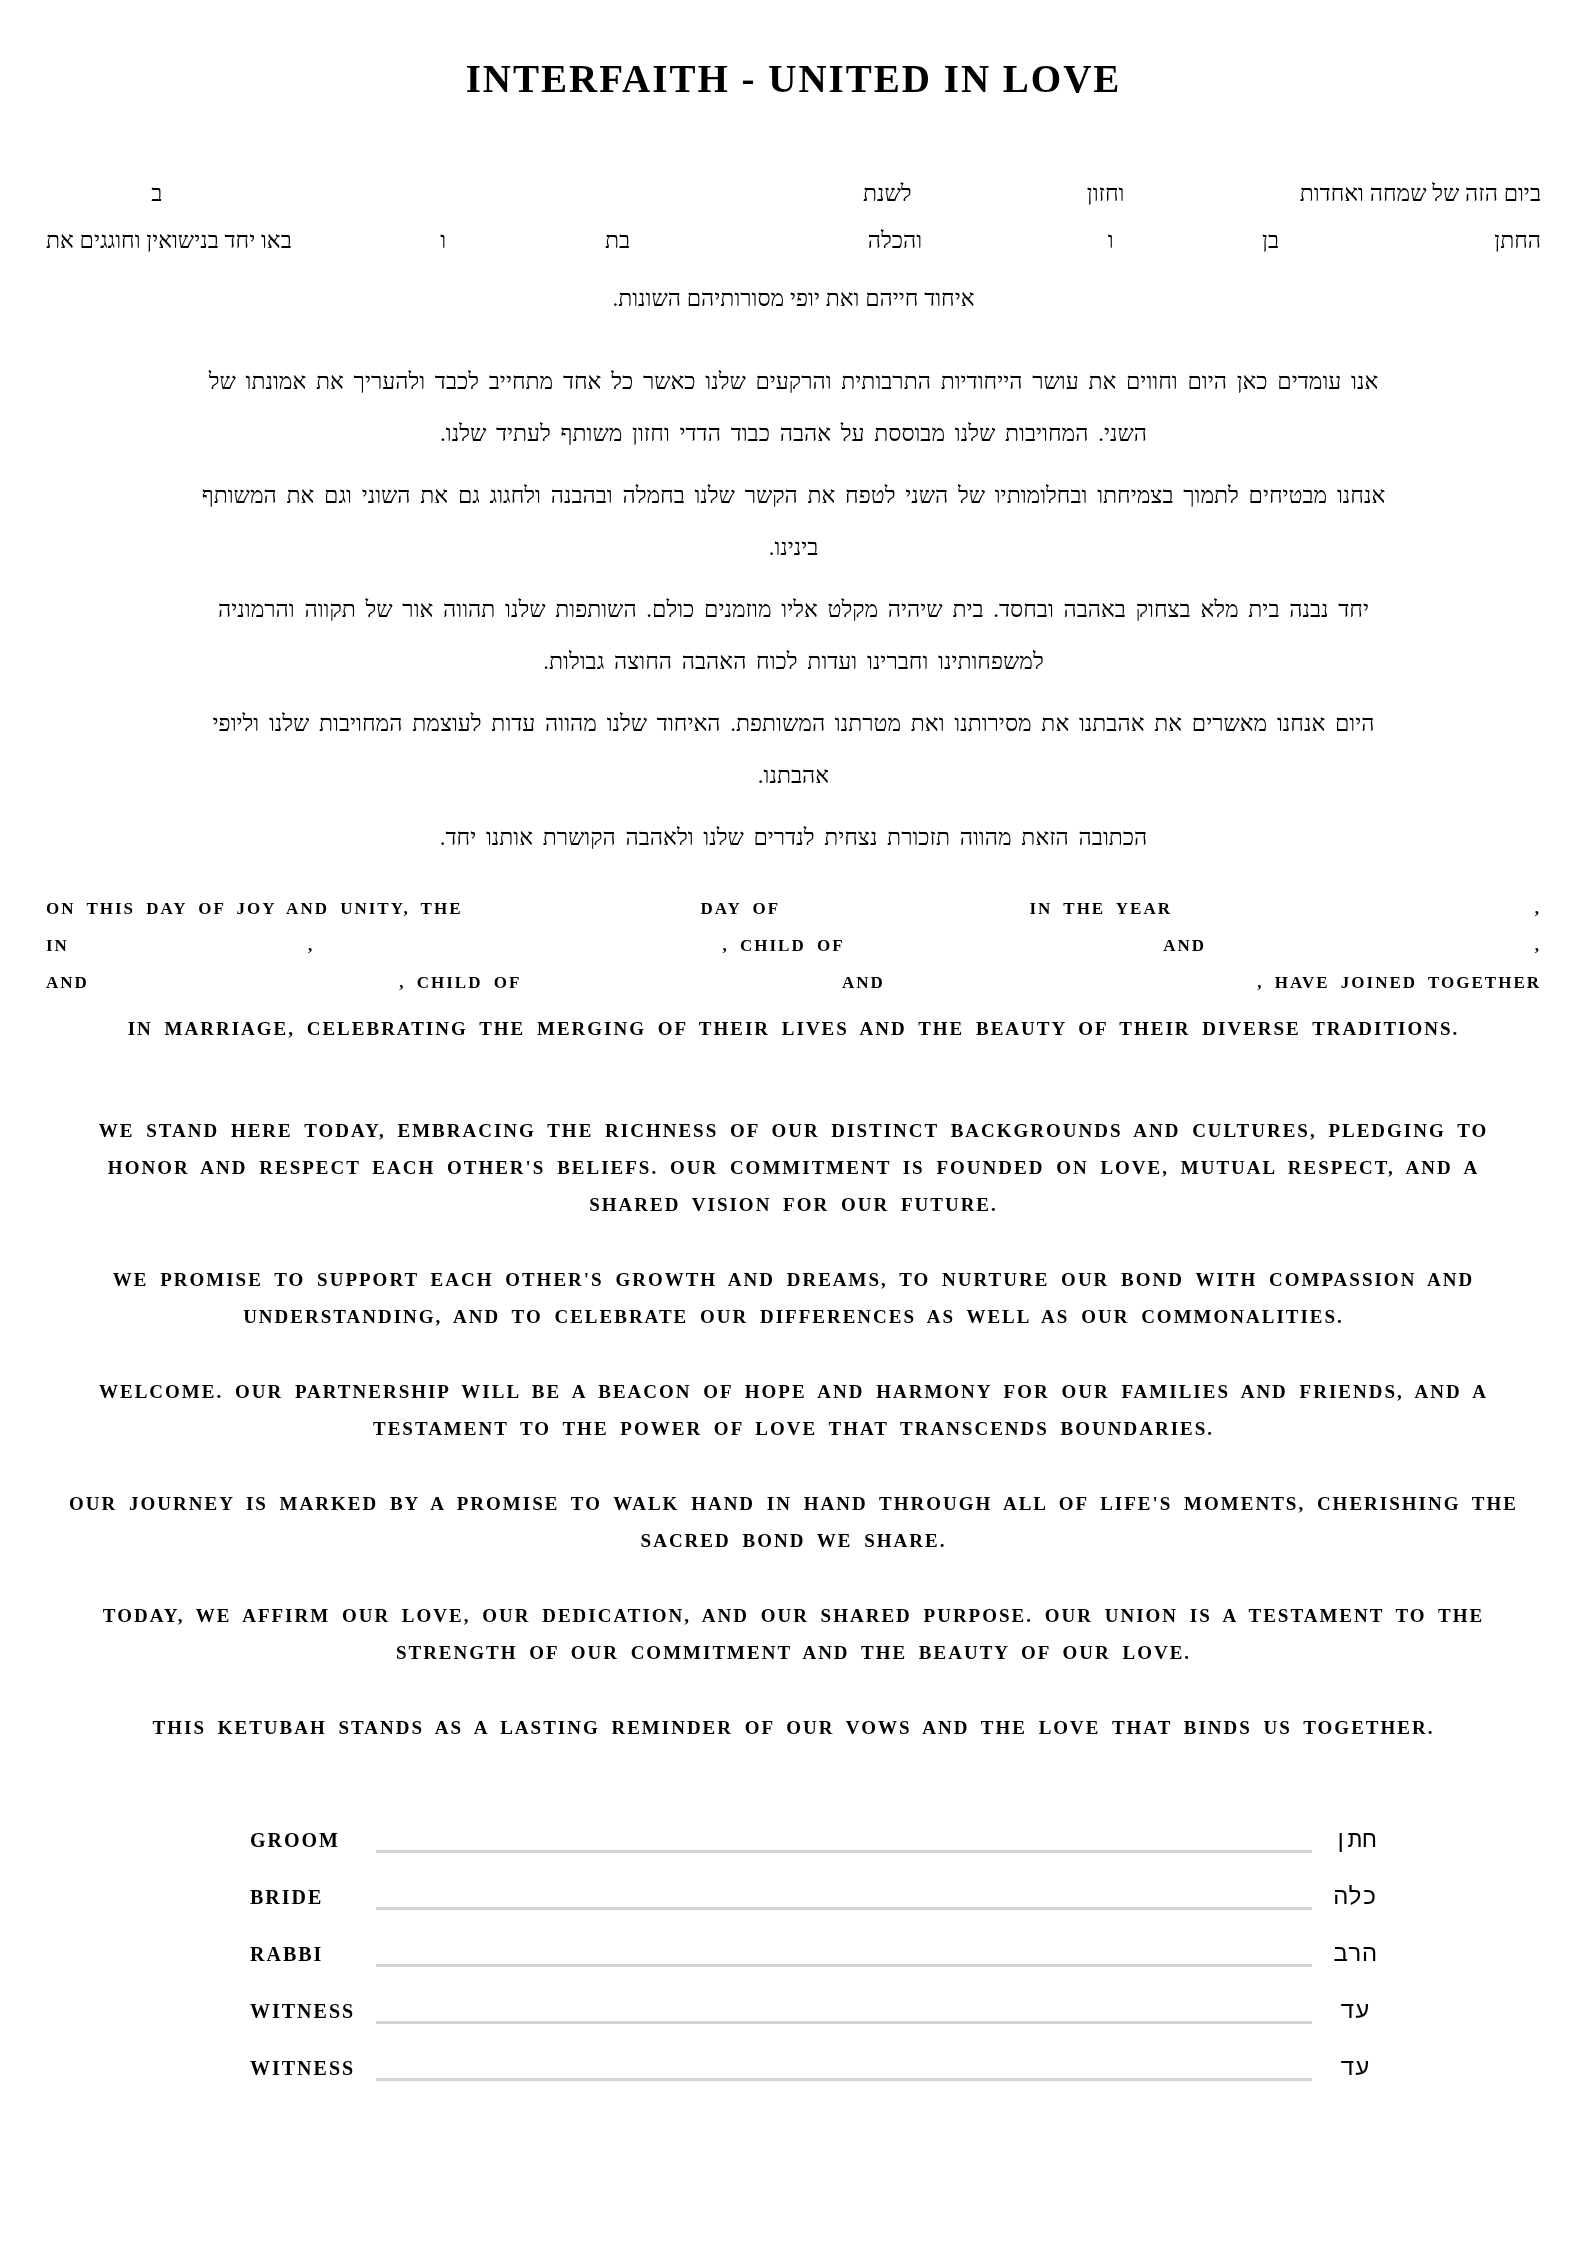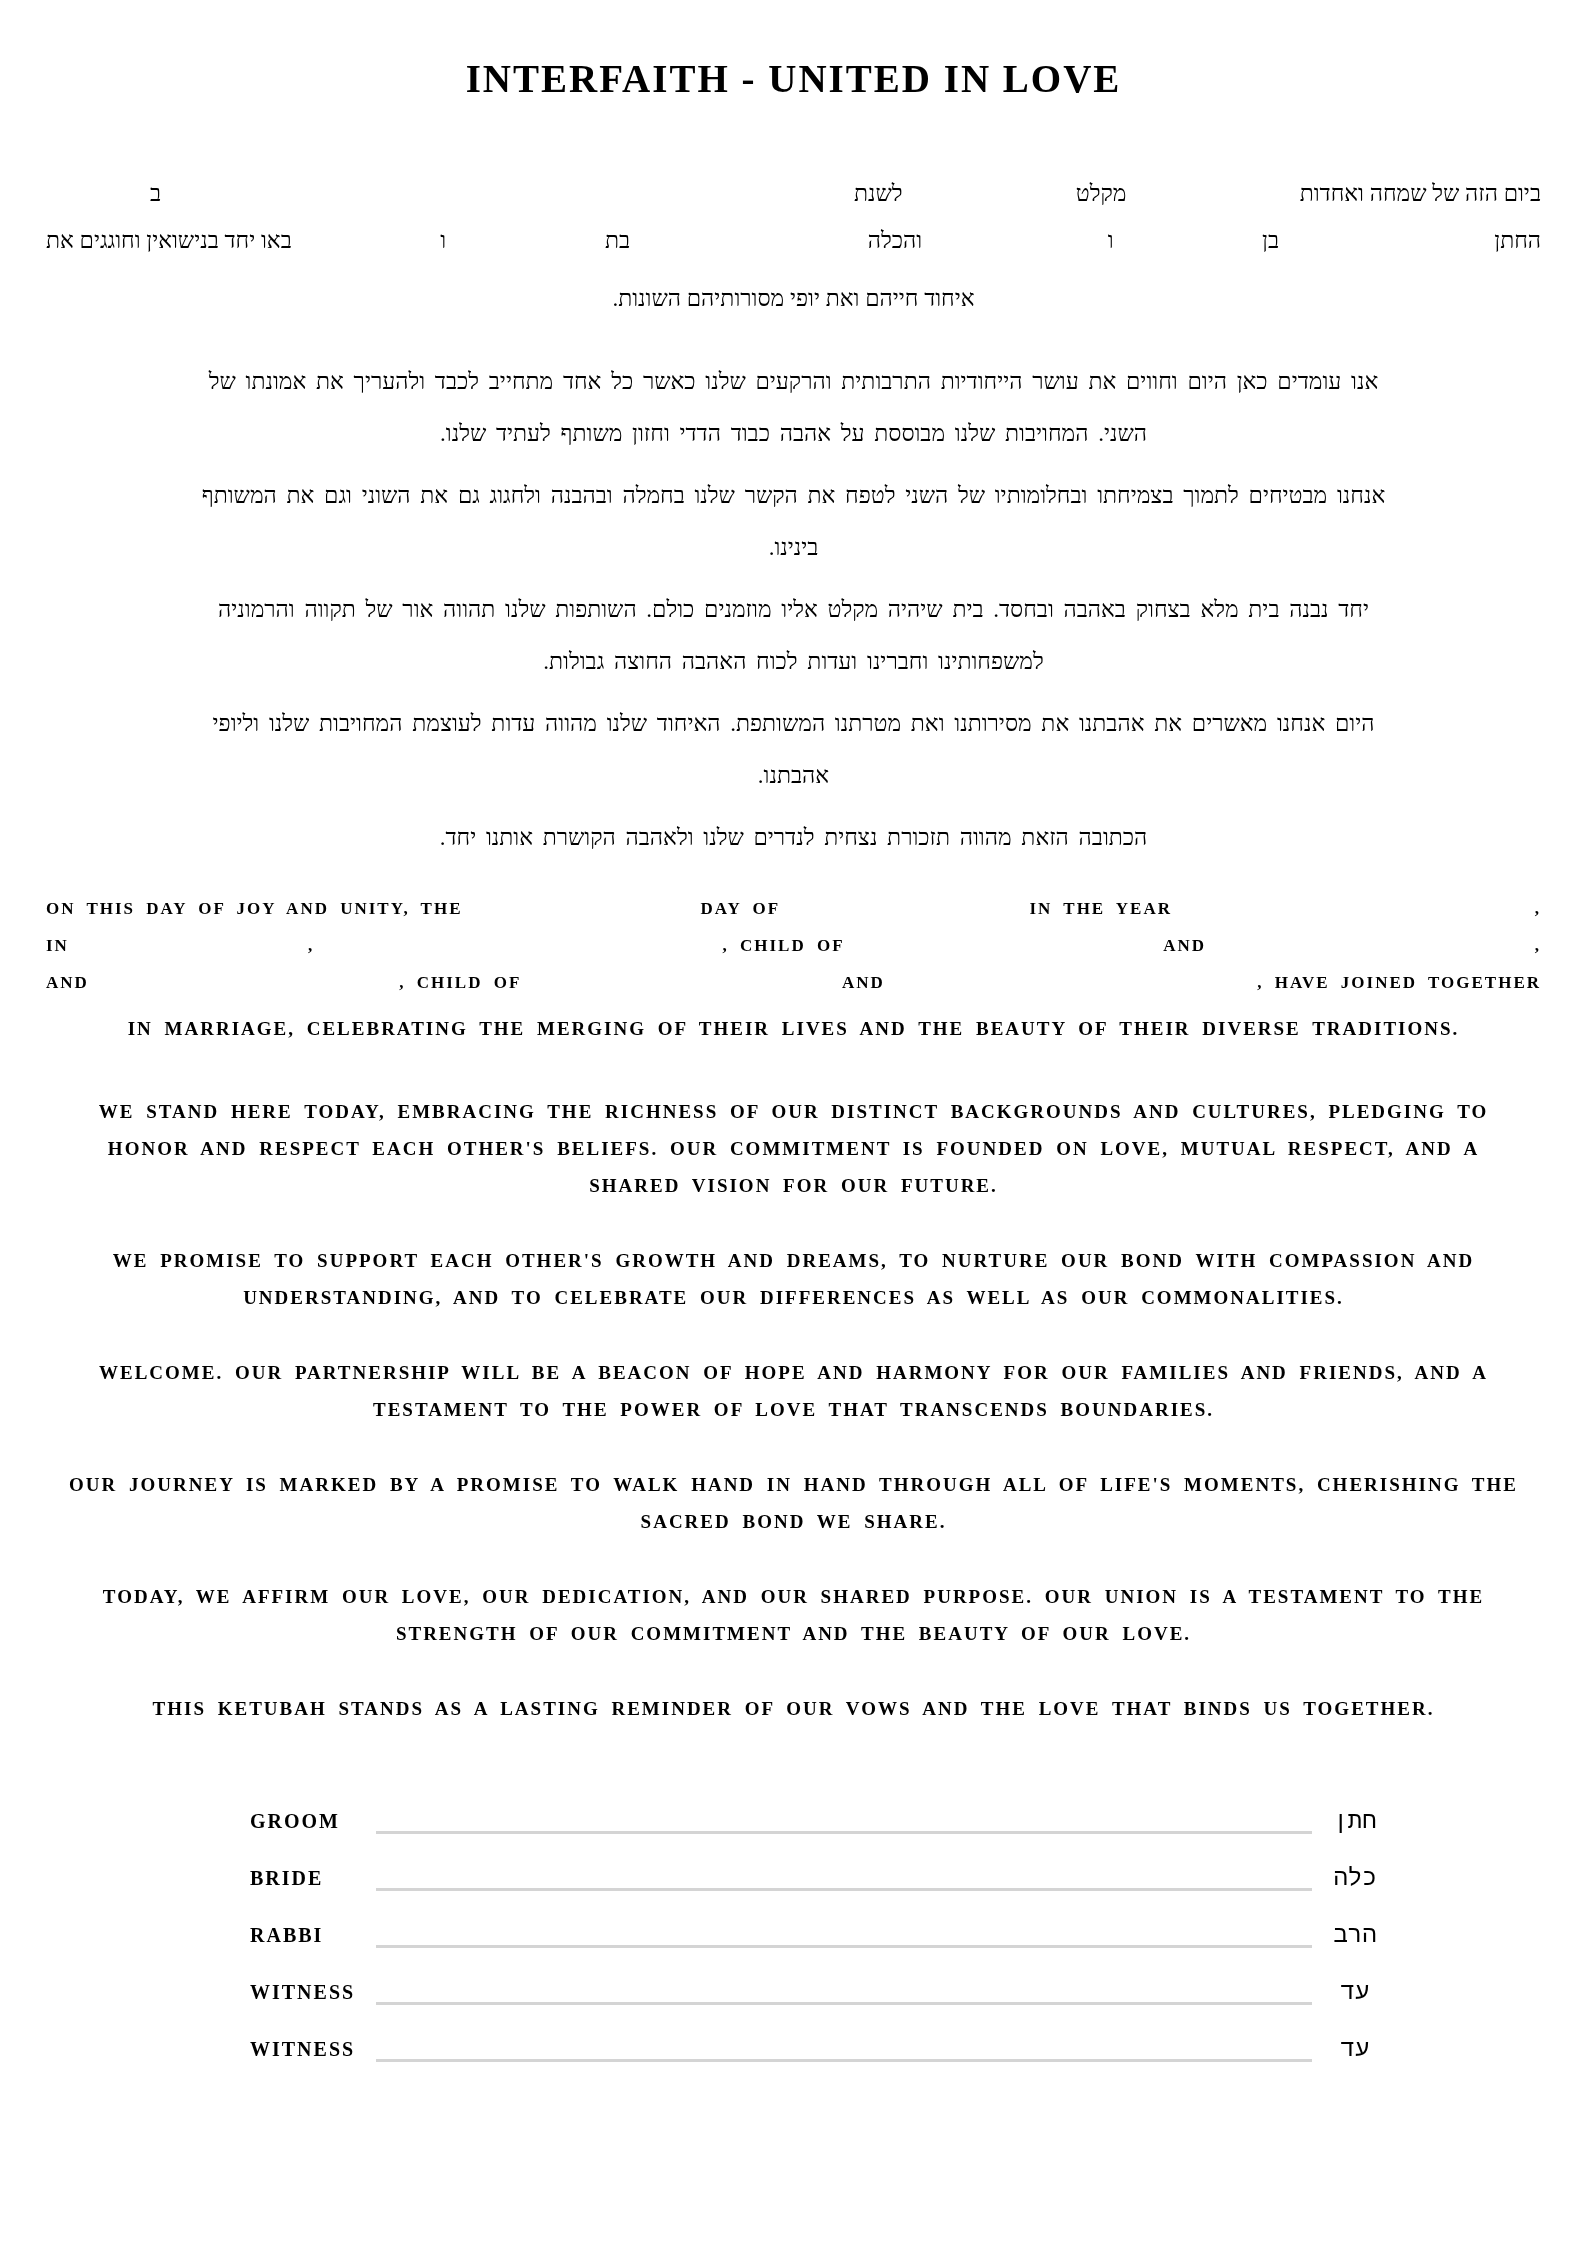--- a/index.html
+++ b/index.html
@@ -22,40 +22,40 @@
   .heb-center{text-align:center;font-size:23px;line-height:48px}
   .blank{display:inline-block;align-self:flex-end;height:1px}
   .heb-pars{margin-top:33px}
   .heb-par{margin:0 46px 10px;text-align:center;font-size:23px;line-height:52px;word-spacing:4px}
   .heb-par div{white-space:nowrap}
   
   .eng{font-weight:bold;letter-spacing:2px;font-family:"Liberation Serif",serif}
   .eng-fill{margin:35px 46px 0}
   .eng-fill .fill-row{font-size:17px;height:37px;word-spacing:5px}
   .eng-center{text-align:center;font-size:19px;line-height:37px;word-spacing:5px;white-space:nowrap}
-  .eng-pars{margin-top:46px}
+  .eng-pars{margin-top:65px}
   .eng-par{margin:0 46px 38px;text-align:center;font-size:19px;line-height:37px;word-spacing:5px}
   .eng-par div{white-space:nowrap}
   
   .sig{margin:81px 205px 0 250px}
   .sig-row{display:flex;align-items:baseline;margin-bottom:27px;height:30px}
   .sig-en{font-size:20px;font-weight:bold;letter-spacing:2px;min-width:112px;font-family:"Liberation Serif",serif}
   .sig-line{flex:1;height:3px;background:#d4d4d4;align-self:flex-end;margin:0 16px 4px 14px}
   .sig-he{font-size:24px;direction:rtl;min-width:54px;text-align:center;font-family:Liberation Mono, monospace}
 </style>
 </head>
 <body>
 
 <div class="title eng">INTERFAITH - UNITED IN LOVE</div>
 
 <div class="heb heb-head">
   <div class="fill-row">
     <span>ביום הזה של שמחה ואחדות</span>
     <span class="blank" style="flex:1.5"></span>
-    <span>מקלט</span>
+    <span>וחזון</span>
     <span class="blank" style="flex:1.5"></span>
     <span>לשנת</span>
     <span class="blank" style="flex:6"></span>
     <span>ב</span>
     <span class="blank" style="flex:0.9"></span>
   </div>
   <div class="fill-row">
     <span>החתן</span>
     <span class="blank" style="flex:1.45"></span>
     <span>בן</span>

